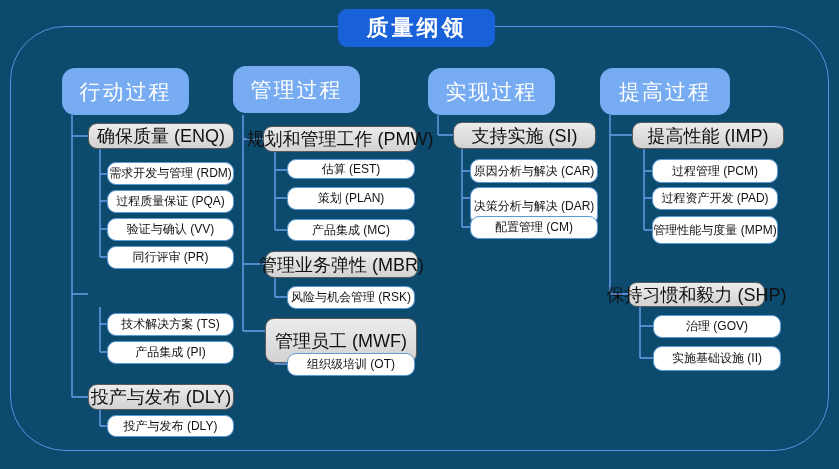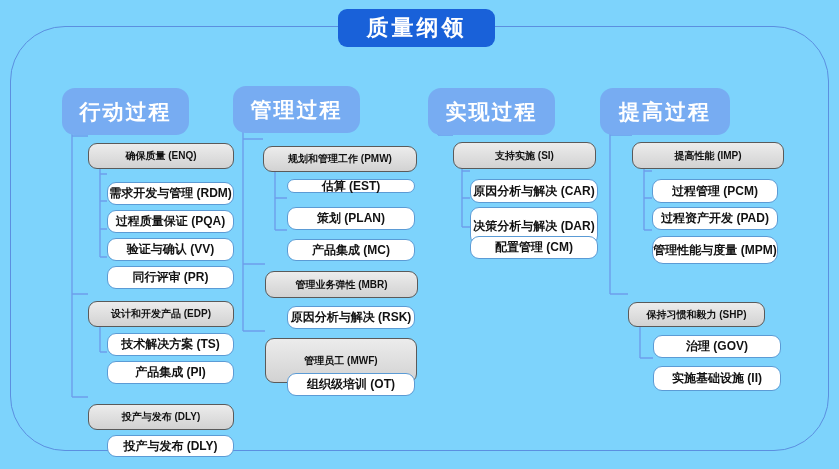--- a/index.html
+++ b/index.html
@@ -1,49 +1,49 @@
 <!DOCTYPE html>
 <html><head>
 <meta charset="utf-8">
 <style>
   html,body { margin:0; padding:0; background:#ffffff; }
   #stage {
     position:relative; width:839px; height:469px; overflow:hidden;
     font-family:"Liberation Sans","DejaVu Sans",sans-serif;
-    background:#7dd3fc;
+    background:#0c4a6e;
   }
   #outer-boundary {
     position:absolute; left:10px; top:26px; width:819px; height:425px;
     border:1.6px solid #5B8FE0; border-radius:55px; z-index:0; box-sizing:border-box;
   }
   #connectors { position:absolute; left:0; top:0; z-index:1; }
   .node {
     position:absolute; display:flex; align-items:center; justify-content:center;
-    box-sizing:border-box; font-weight:bold; color:#111; z-index:2;margin-top:20px;
+    box-sizing:border-box; font-weight:normal; color:#111; z-index:2;
   }
   .title-box {
     position:absolute; left:338px; top:9px; width:157px; height:38px; z-index:3;
     background:#1961D9; color:#fff; border-radius:9px;
     display:flex; align-items:center; justify-content:center;
     font-size:22px; font-weight:bold; letter-spacing:3px;
   }
   .header {
     background:#77ACF2; color:#ffffff; border-radius:13px;
     font-size:21px; letter-spacing:2px;
   }
   .group {
     background:linear-gradient(#ECECEC,#D2D2D2);
     border:1.6px solid #5A5A5A; border-radius:9px;
-    font-size:10px; white-space:nowrap;
+    font-size:18px; white-space:nowrap;
   }
   .leaf {
     background:#ffffff; border:1.4px solid #5B9BD5; border-radius:9px;
     font-size:12px; white-space:nowrap;
   }
-  .leaf.wrap { white-space:normal; line-height:13px; text-align:center; padding:0 0;border-radius:11px; }
+  .leaf.wrap { white-space:normal; line-height:13px; text-align:center; padding:0 0; }
 </style>
 </head>
 <body>
 
 <div id="stage">
 
   <div id="outer-boundary"></div>
 
   <svg id="connectors" width="839" height="469" fill="none" stroke="#6D9EEB" stroke-width="1.4">
 
@@ -70,32 +70,31 @@
   <div class="node header" style="left:62px;top:68px;width:127px;height:47px">行动过程</div>
   <div class="node header" style="left:233px;top:66px;width:127px;height:47px">管理过程</div>
   <div class="node header" style="left:428px;top:68px;width:127px;height:47px">实现过程</div>
   <div class="node header" style="left:600px;top:68px;width:130px;height:47px">提高过程</div>
 
   <div class="node group" style="left:88px;top:123px;width:146px;height:26px">确保质量 (ENQ)</div>
   <div class="node leaf" style="left:107px;top:162px;width:127px;height:23px">需求开发与管理 (RDM)</div>
   <div class="node leaf" style="left:107px;top:190px;width:127px;height:23px">过程质量保证 (PQA)</div>
   <div class="node leaf" style="left:107px;top:246px;width:127px;height:23px">同行评审 (PR)</div>
   <div class="node leaf" style="left:107px;top:218px;width:127px;height:23px">验证与确认 (VV)</div>
-  <div class="node group" style="left:88px;top:281px;width:146px;height:26px">设计和开发产品 (EDP)</div>
   <div class="node leaf" style="left:107px;top:313px;width:127px;height:23px">技术解决方案 (TS)</div>
   <div class="node leaf" style="left:107px;top:341px;width:127px;height:23px">产品集成 (PI)</div>
   <div class="node group" style="left:88px;top:384px;width:146px;height:26px">投产与发布 (DLY)</div>
   <div class="node leaf" style="left:107px;top:415px;width:127px;height:22px">投产与发布 (DLY)</div>
 
   <div class="node group" style="left:263px;top:126px;width:154px;height:26px">规划和管理工作 (PMW)</div>
-  <div class="node leaf" style="left:287px;top:159px;width:128px;height:14px">估算 (EST)</div>
+  <div class="node leaf" style="left:287px;top:159px;width:128px;height:20px">估算 (EST)</div>
   <div class="node leaf" style="left:287px;top:187px;width:128px;height:23px">策划 (PLAN)</div>
   <div class="node leaf" style="left:287px;top:219px;width:128px;height:22px">产品集成 (MC)</div>
   <div class="node group" style="left:265px;top:251px;width:153px;height:27px">管理业务弹性 (MBR)</div>
-  <div class="node leaf" style="left:287px;top:286px;width:128px;height:23px">原因分析与解决 (RSK)</div>
+  <div class="node leaf" style="left:287px;top:286px;width:128px;height:23px">风险与机会管理 (RSK)</div>
   <div class="node group" style="left:265px;top:318px;width:152px;height:45px">管理员工 (MWF)</div>
   <div class="node leaf" style="left:287px;top:353px;width:128px;height:23px">组织级培训 (OT)</div>
 
   <div class="node group" style="left:453px;top:122px;width:143px;height:27px">支持实施 (SI)</div>
   <div class="node leaf" style="left:470px;top:159px;width:128px;height:24px">原因分析与解决 (CAR)</div>
   <div class="node leaf" style="left:470px;top:187px;width:128px;height:38px">决策分析与解决 (DAR)</div>
   <div class="node leaf" style="left:470px;top:216px;width:128px;height:23px">配置管理 (CM)</div>
 
   <div class="node group" style="left:632px;top:122px;width:152px;height:27px">提高性能 (IMP)</div>
   <div class="node leaf" style="left:652px;top:159px;width:126px;height:24px">过程管理 (PCM)</div>

